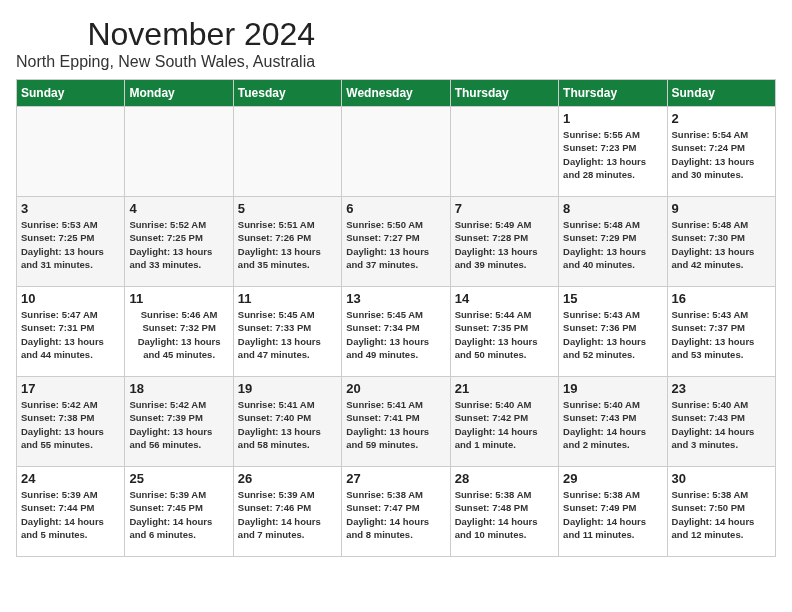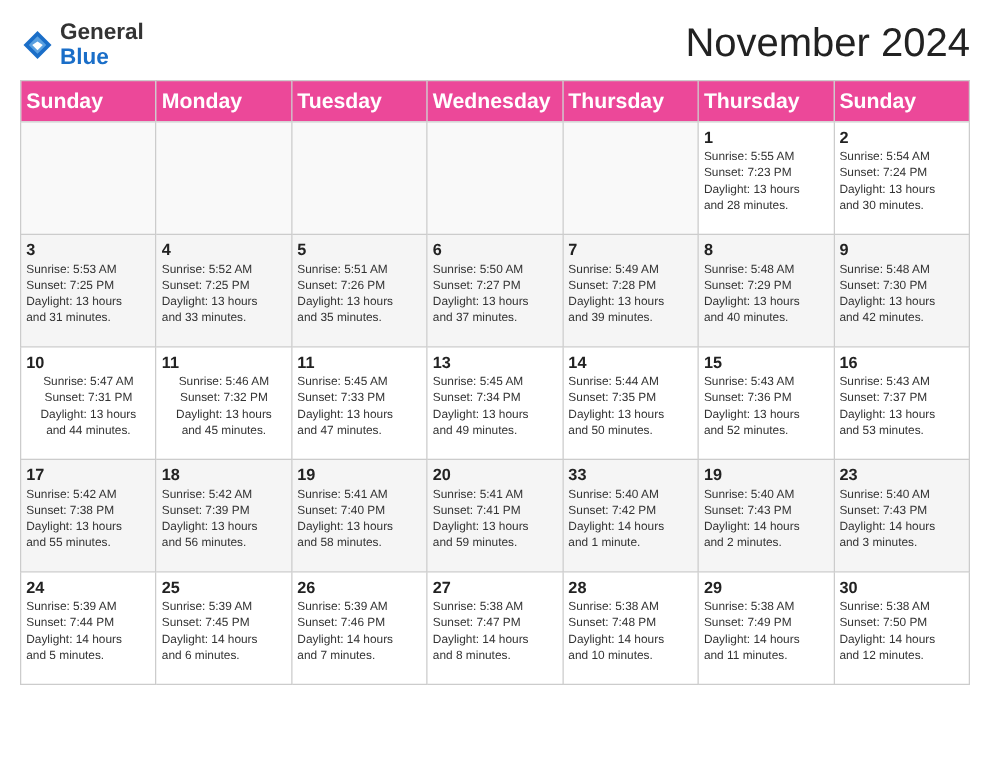--- a/index.html
+++ b/index.html
@@ -43,23 +43,23 @@
     .location-title {
       font-size: 16px;
       color: #333;
     }
     table {
       width: 100%;
       border-collapse: collapse;
       table-layout: fixed;
     }
     thead th {
-      background-color: #ec4899;
+      background-color: #15803d;
       color: #fff;
-      font-size: 17px;
+      font-size: 12px;
       font-weight: bold;
       padding: 6px 4px;
       border: 1px solid #ccc;
       text-align: left;
     }
     tbody td {
       border: 1px solid #ccc;
       vertical-align: top;
       padding: 4px;
       font-size: 10px;
@@ -74,42 +74,33 @@
       font-size: 13px;
       font-weight: bold;
       color: #222;
       display: block;
       margin-bottom: 2px;
     }
     .day-detail {
       font-size: 9.5px;
       line-height: 1.4;
       color: #333;
+      font-weight: bold;
     }
     .empty-cell {
       background: #f9f9f9 !important;
     }
   </style>
 </head>
 <body>
 
 <div class="header-area">
-  <div class="logo">
-    <svg class="logo-icon" viewBox="0 0 40 40" xmlns="http://www.w3.org/2000/svg">
-      <polygon points="20,4 36,20 20,36 4,20" fill="#1a6ec8"></polygon>
-      <polygon points="20,10 30,20 20,30 10,20" fill="#5aa0e0"></polygon>
-      <polygon points="20,16 26,20 20,26 14,20" fill="#fff"></polygon>
-    </svg>
-    <div class="logo-text">
-      <div><span class="general">General</span></div>
-      <div><span class="blue">Blue</span></div>
-    </div>
-  </div>
   <div class="title-area">
     <div class="month-title">November 2024</div>
+    <div class="location-title">North Epping, New South Wales, Australia</div>
   </div>
 </div>
 
 <table>
   <thead>
     <tr>
     <th>Sunday</th>
         <th>Monday</th>
         <th>Tuesday</th>
         <th>Wednesday</th>
@@ -187,21 +178,21 @@
           <span class="day-num">9</span>
           <div class="day-detail" style="white-space: pre-line;">Sunrise: 5:48 AM
 Sunset: 7:30 PM
 Daylight: 13 hours
 and 42 minutes.</div>
         </td>
       </tr>
       <tr>
         <td>
           <span class="day-num">10</span>
-          <div class="day-detail" style="white-space: pre-line; text-align: center;">Sunrise: 5:47 AM
+          <div class="day-detail" style="white-space: pre-line;">Sunrise: 5:47 AM
 Sunset: 7:31 PM
 Daylight: 13 hours
 and 44 minutes.</div>
         </td>
         <td>
           <span class="day-num">11</span>
           <div class="day-detail" style="white-space: pre-line; text-align: center;">Sunrise: 5:46 AM
 Sunset: 7:32 PM
 Daylight: 13 hours
 and 45 minutes.</div>
@@ -265,21 +256,21 @@
 and 58 minutes.</div>
         </td>
         <td>
           <span class="day-num">20</span>
           <div class="day-detail" style="white-space: pre-line;">Sunrise: 5:41 AM
 Sunset: 7:41 PM
 Daylight: 13 hours
 and 59 minutes.</div>
         </td>
         <td>
-          <span class="day-num">33</span>
+          <span class="day-num">21</span>
           <div class="day-detail" style="white-space: pre-line;">Sunrise: 5:40 AM
 Sunset: 7:42 PM
 Daylight: 14 hours
 and 1 minute.</div>
         </td>
         <td>
           <span class="day-num">19</span>
           <div class="day-detail" style="white-space: pre-line;">Sunrise: 5:40 AM
 Sunset: 7:43 PM
 Daylight: 14 hours

